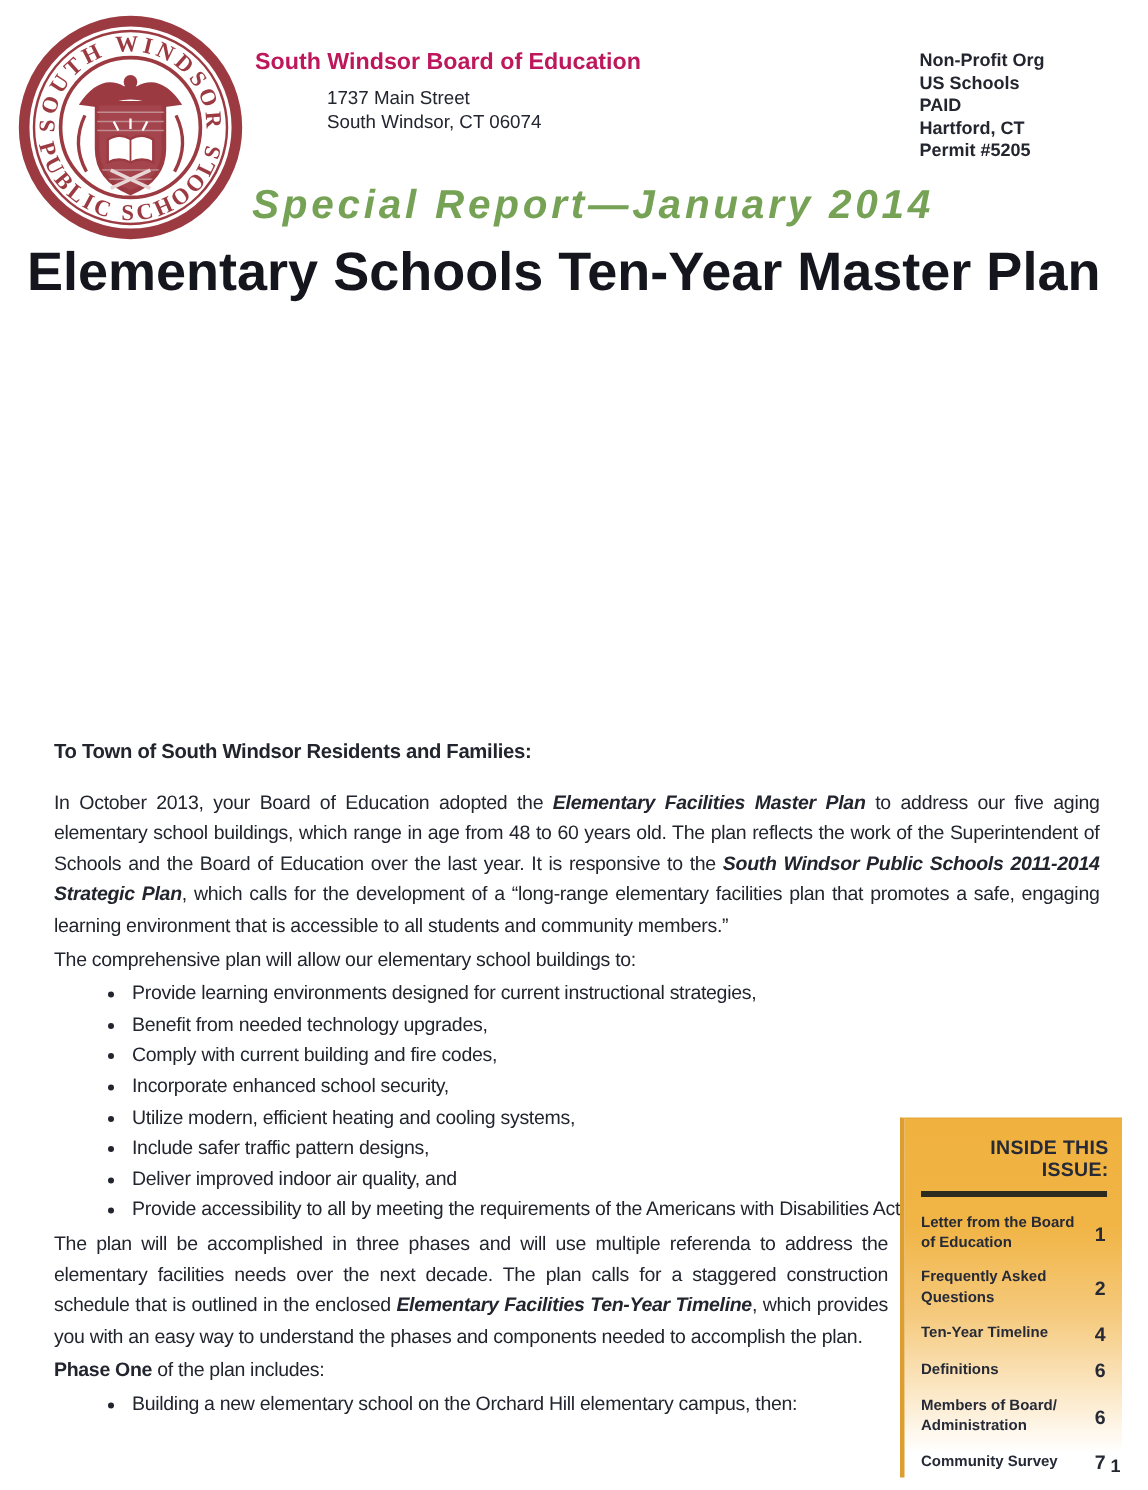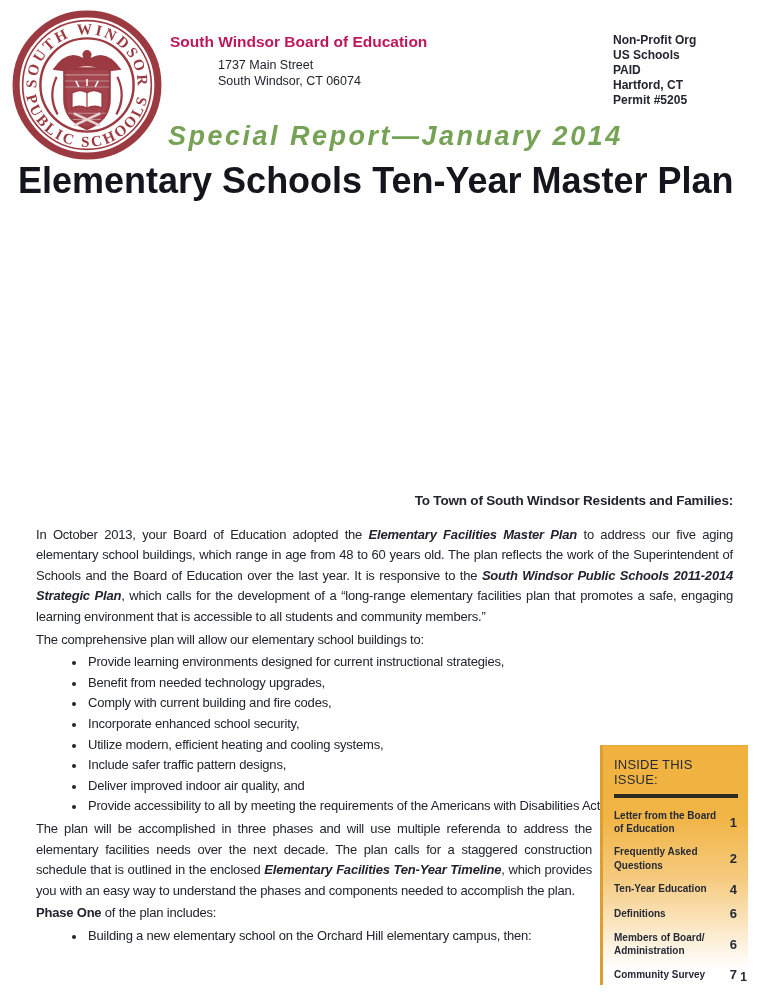--- a/index.html
+++ b/index.html
@@ -23,41 +23,41 @@
   }
   .main-title {
     position:absolute; left:18px; top:160px; margin:0;
     font-size:36px; font-weight:bold; color:#15151d; letter-spacing:0;
     white-space:nowrap;
   }
 
   
   .letter { position:absolute; left:36px; top:491px; width:697px;
             font-size:13px; line-height:20.6px; letter-spacing:-0.2px; color:#22242e; }
-  .salutation { font-weight:bold; font-size:13.5px; margin:0 0 13px 0;text-align:right; }
+  .salutation { font-weight:bold; font-size:13.5px; margin:0 0 13px 0; }
   .body-p { margin:0 0 2px 0; text-align:justify; }
   .benefits { list-style:none; margin:2px 0 2px 0; padding:0 0 0 52px; }
   .benefits li { position:relative; text-align:justify; line-height:20.6px; }
   .benefits li::before {
     content:""; position:absolute; left:-16px; top:9px; width:4px; height:4px;
     border-radius:50%; background:#22242e;
   }
   .benefits.main li:last-child { max-width:560px; }
   .narrow { width:556px; }
   .seg-bi { font-weight:bold; font-style:italic; }
   .seg-b { font-weight:bold; }
 
   
   .toc {
     position:absolute; left:600px; top:745px; width:148px; height:240px;
     box-sizing:border-box; padding:11px 9px 0 11px;
     background:linear-gradient(180deg,#f0b13e 0%,#f1b546 30%,#f5ca7e 55%,#fbe6c2 75%,#ffffff 93%);
     border-left:3px solid #dd9e31; border-top:1px solid #e6aa3c;
   }
-  .toc-title { font-size:13px; font-weight:normal; color:#262a36; letter-spacing:0.2px; }
+  .toc-title { font-size:13px; font-weight:bold; color:#262a36; letter-spacing:0.2px;text-align:right; }
   .toc-rule { height:3.5px; background:#2d2a20; margin:7px 1px 11px 0; }
   .toc-row { display:flex; justify-content:space-between; align-items:center; margin-bottom:9.5px; }
   .toc-label { font-size:10px; font-weight:bold; color:#262a36; line-height:13.5px; width:104px; }
   .toc-page { font-size:13px; font-weight:bold; color:#262a36; padding-right:2px; }
 
   .page-num { position:absolute; right:18px; bottom:9px; font-size:12px; font-weight:bold; color:#23252f; }
 </style>
 </head>
 <body>
 
@@ -146,21 +146,21 @@
     <div class="toc-items">
         <div class="toc-row">
           <span class="toc-label">Letter from the Board of Education</span>
           <span class="toc-page">1</span>
         </div>
         <div class="toc-row">
           <span class="toc-label">Frequently Asked Questions</span>
           <span class="toc-page">2</span>
         </div>
         <div class="toc-row">
-          <span class="toc-label">Ten-Year Education</span>
+          <span class="toc-label">Ten-Year Timeline</span>
           <span class="toc-page">4</span>
         </div>
         <div class="toc-row">
           <span class="toc-label">Definitions</span>
           <span class="toc-page">6</span>
         </div>
         <div class="toc-row">
           <span class="toc-label">Members of Board/ Administration</span>
           <span class="toc-page">6</span>
         </div>

